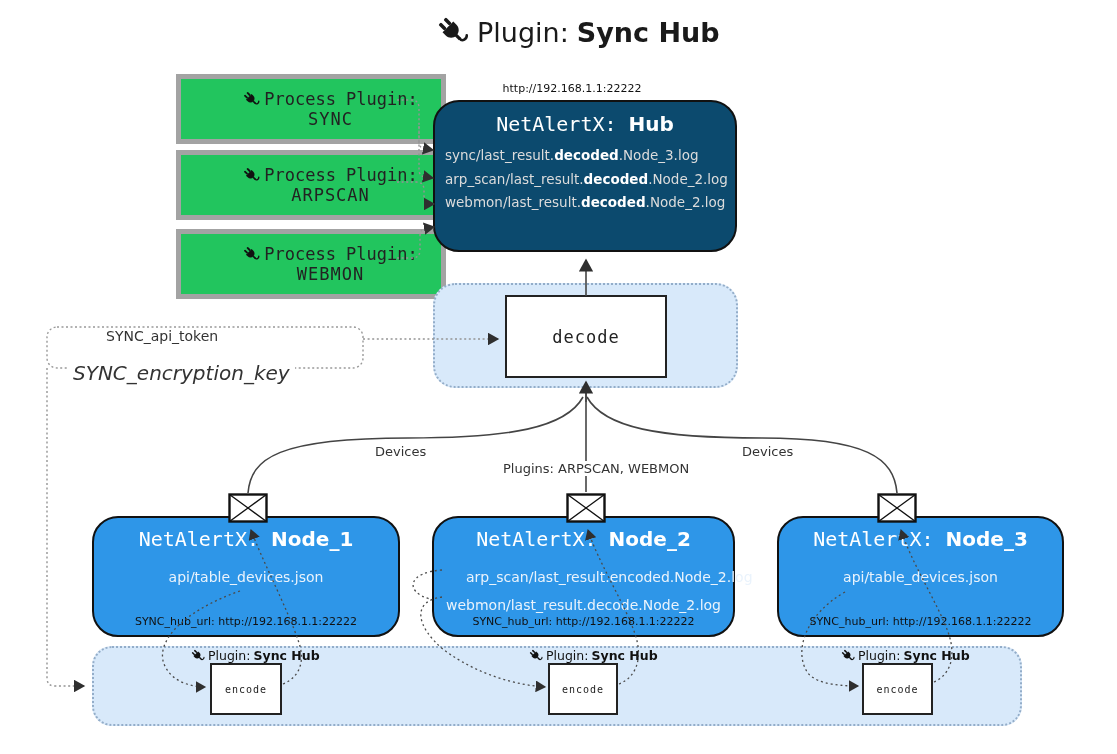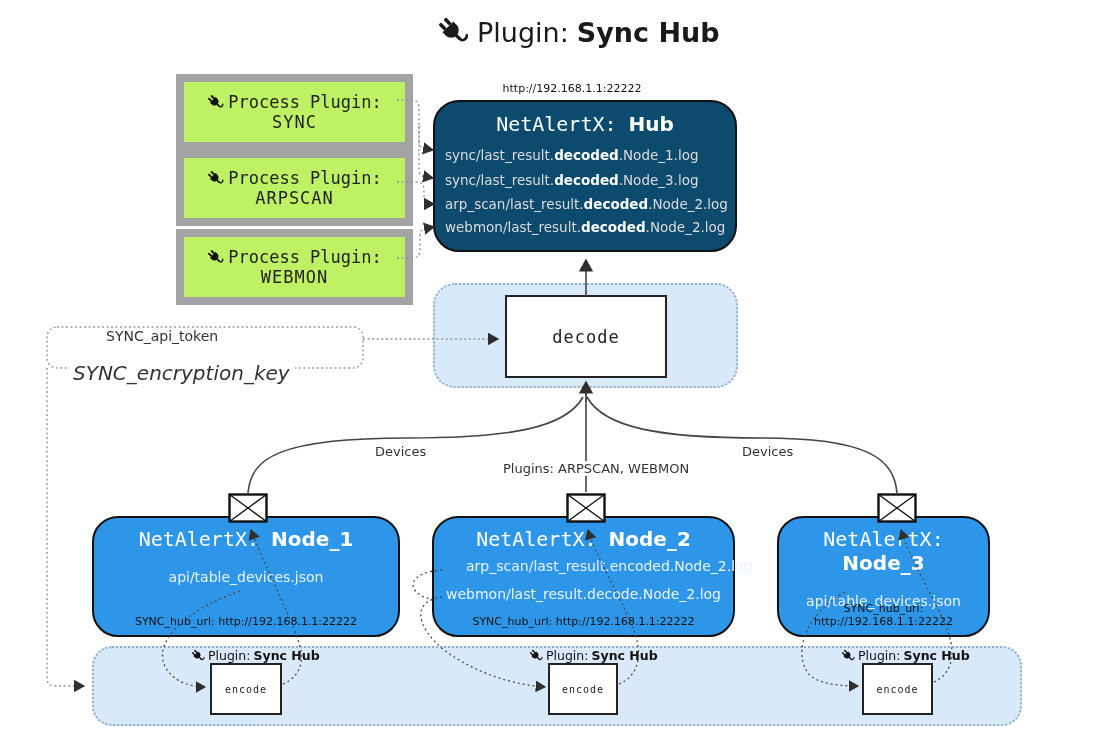--- a/index.html
+++ b/index.html
@@ -7,22 +7,22 @@
          font-family:"DejaVu Sans",sans-serif;color:#222;}
   .abs{position:absolute;}
   svg.layer{position:absolute;left:0;top:0;pointer-events:none;}
   .mono{font-family:"DejaVu Sans Mono",monospace;}
 
   
   .title{display:flex;align-items:center;gap:8px;font-size:27px;color:#1a1a1a;}
   .title .bold{font-weight:bold;}
 
   
-  .proc{width:221px;height:60px;background:#bef264;border:8px solid #a3a3a3;
-        display:flex;flex-direction:column;align-items:center;justify-content:center;}
+  .proc{width:221px;height:60px;background:#22c55e;border:5px solid #a3a3a3;
+        display:flex;flex-direction:column;align-items:center;justify-content:center;padding-left:39px;}
   .proc .l1{display:flex;align-items:center;gap:4px;font-size:17px;}
   .proc .l2{font-size:17px;letter-spacing:1px;}
 
   
   .hub{width:304px;height:152px;background:#0c4a6e;border:2px solid #111;border-radius:26px;
        color:#fff;box-sizing:border-box;padding-top:10px;}
   .hub-title{text-align:center;font-size:20px;margin-bottom:7px;}
   .hub-title .pre{font-family:"DejaVu Sans Mono",monospace;}
   .hub-title .name{font-weight:bold;}
   .hub-log{font-size:13.5px;line-height:25px;color:#dcdcdc;padding-left:10px;white-space:nowrap;}
@@ -116,21 +116,20 @@
     </div>
     <div class="l2">WEBMON</div>
   </div>
 
   <div class="abs" style="left:420px;top:82px;width:304px;text-align:center;font-size:11px;color:#111;">http://192.168.1.1:22222</div>
 
   <div class="abs hub" style="left:433px;top:100px;">
     <div class="hub-title">
       <span class="pre">NetAlertX: </span><span class="name">Hub</span>
     </div>
-    <div class="hub-log"><span>sync/last_result.</span><b>decoded</b><span>.Node_1.log</span></div>
     <div class="hub-log"><span>sync/last_result.</span><b>decoded</b><span>.Node_3.log</span></div>
     <div class="hub-log" style="line-height:23px"><span>arp_scan/last_result.</span><b>decoded</b><span>.Node_2.log</span></div>
     <div class="hub-log" style="line-height:23px"><span>webmon/last_result.</span><b>decoded</b><span>.Node_2.log</span></div>
   </div>
 
   <div class="abs panel" style="left:433px;top:283px;width:305px;height:105px;"></div>
   <div class="abs wbox mono" style="left:505px;top:295px;width:162px;height:83px;font-size:17px;letter-spacing:1px;">
     <span>decode</span>
   </div>
 
@@ -148,26 +147,26 @@
       <span class="pre">NetAlertX: </span><span class="name">Node_1</span>
     </div>
     <div class="node-file" style="margin-top:18px;">api/table_devices.json</div>
     <div class="node-url">SYNC_hub_url: http://192.168.1.1:22222</div>
   </div>
 
   <div class="abs node" style="left:432px;top:516px;width:303px;">
     <div class="node-title">
       <span class="pre">NetAlertX: </span><span class="name">Node_2</span>
     </div>
-    <div class="node-file" style="margin-top:7px;padding-left:32px;">arp_scan/last_result.encoded.Node_2.log</div>
+    <div class="node-file" style="margin-top:18px;padding-left:32px;">arp_scan/last_result.encoded.Node_2.log</div>
     <div class="node-file" style="margin-top:12px;">webmon/last_result.decode.Node_2.log</div>
     <div class="node-url">SYNC_hub_url: http://192.168.1.1:22222</div>
   </div>
 
-  <div class="abs node" style="left:777px;top:516px;width:213px;">
+  <div class="abs node" style="left:777px;top:516px;width:287px;">
     <div class="node-title">
       <span class="pre">NetAlertX: </span><span class="name">Node_3</span>
     </div>
     <div class="node-file" style="margin-top:18px;">api/table_devices.json</div>
     <div class="node-url">SYNC_hub_url: http://192.168.1.1:22222</div>
   </div>
 
   <svg class="abs" style="left:228px;top:493px;" width="40" height="30">
     <rect x="1.5" y="1.5" width="37" height="27" fill="#fff" stroke="#111" stroke-width="2.4"></rect>
     <path d="M1.5,1.5 L20,15 L38.5,1.5 M1.5,28.5 L20,15 L38.5,28.5" fill="none" stroke="#111" stroke-width="1.4"></path>

